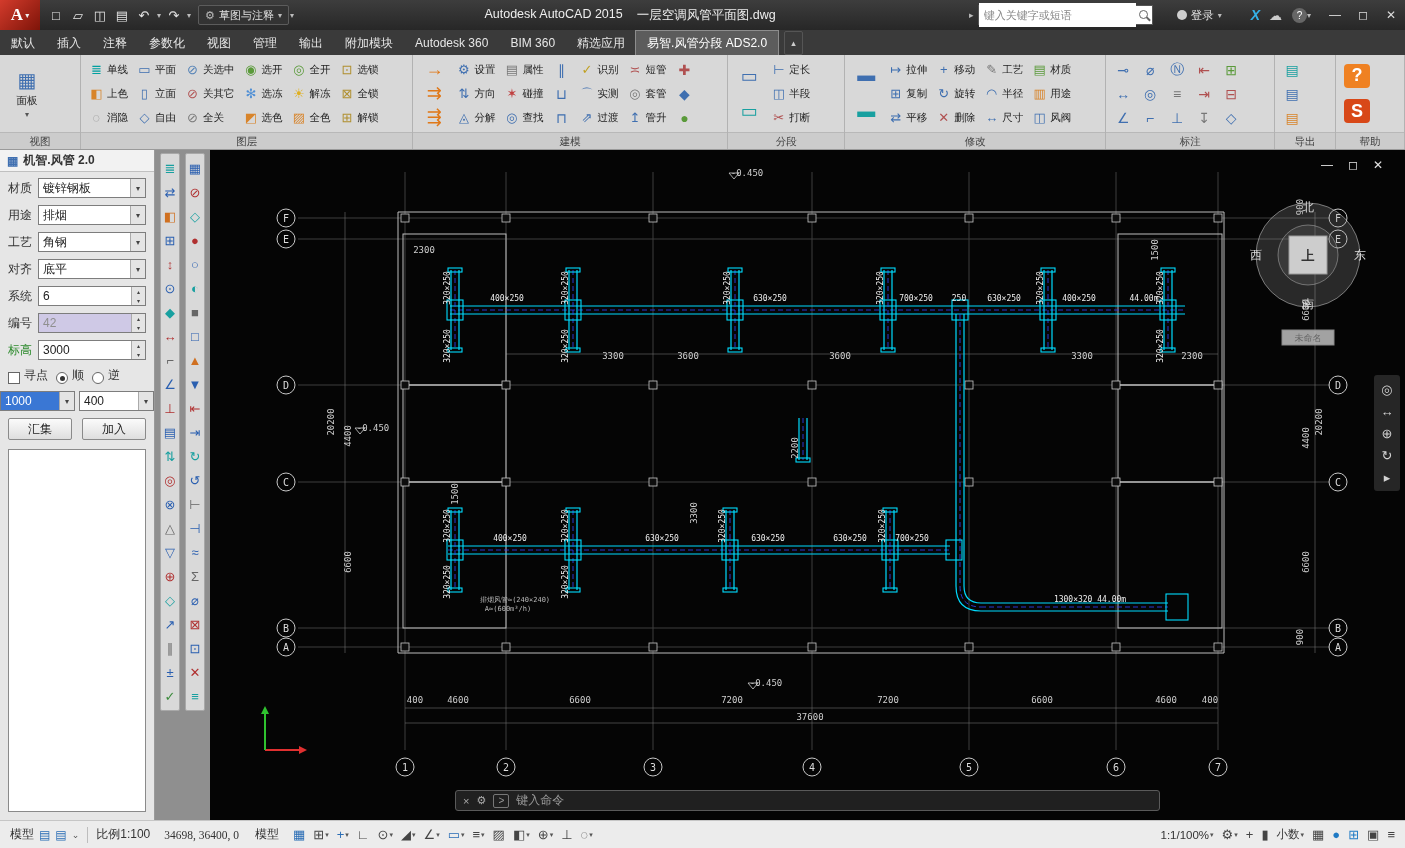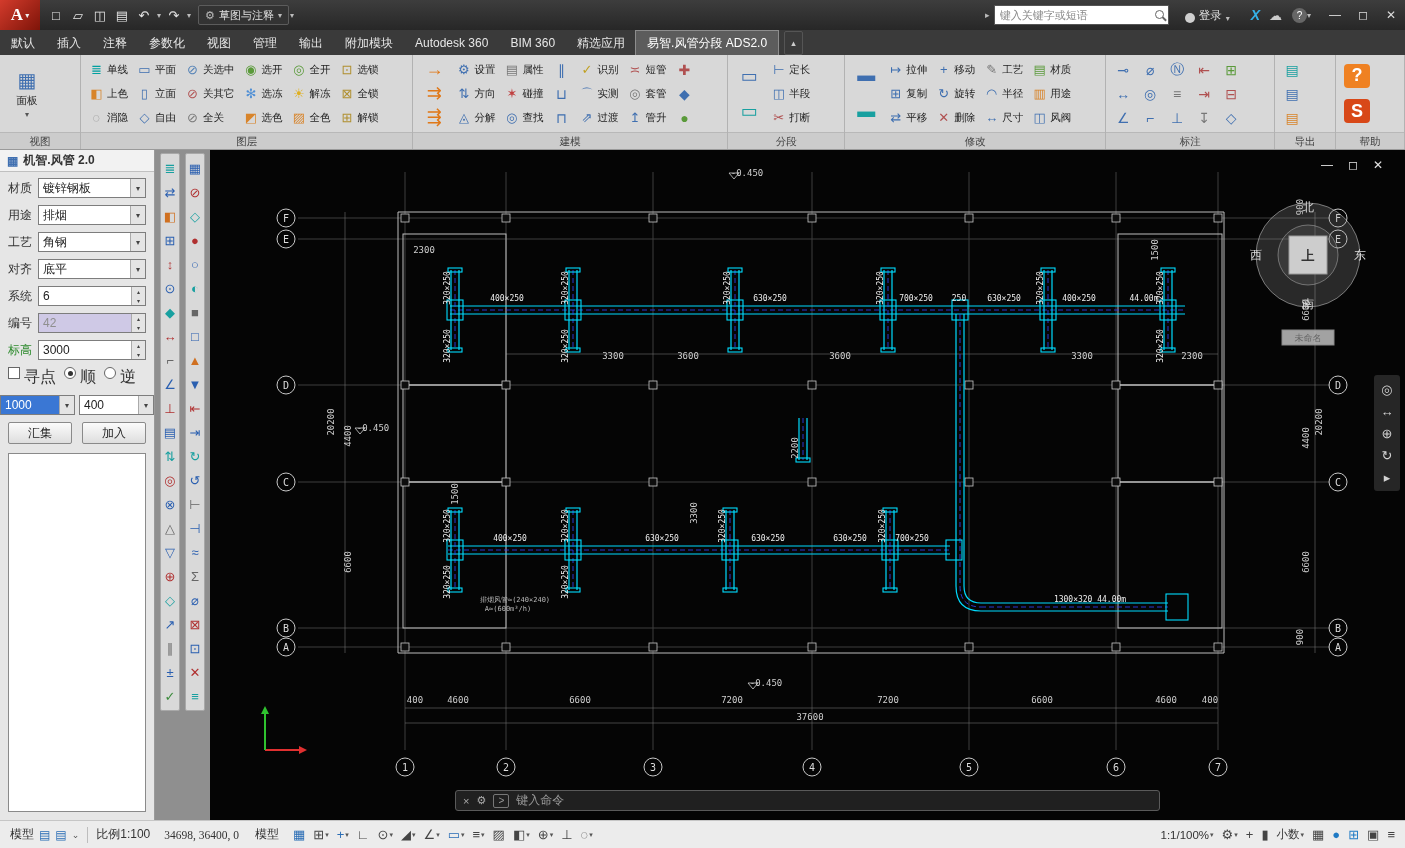--- a/index.html
+++ b/index.html
@@ -16,26 +16,26 @@
 .qicon{width:20px;height:20px;display:inline-flex;align-items:center;justify-content:center;font-size:13px;color:#e4e4e4;border-radius:2px}
 .qarr{font-size:8px;color:#bbb;padding:0 1px}
 .wsdrop{display:flex;align-items:center;gap:4px;border:1px solid #5c5c5c;background:#333;height:20px;padding:0 6px;margin-left:6px;border-radius:2px;font-size:11px;color:#e0e0e0}
 .wsgear{font-size:11px;color:#bbb}
 .warr{font-size:8px;color:#bbb}
 .tspacer{flex:1}
 .wtitle{font-size:12.5px;color:#eee;white-space:nowrap;display:flex;gap:14px}
 .wtitle .doc{color:#eee}
 .kexp{font-size:9px;color:#bbb;margin:0 4px}
 .search{display:flex;align-items:center;background:#fff;border:1px solid #555;height:20px;width:175px}
-.search input{border:0;outline:none;flex:1;height:16px;font-size:11px;padding:0 5px;color:#333;font-family:"Liberation Sans",sans-serif}
+.search input{border:0;outline:none;flex:1;height:24px;font-size:11px;padding:0 5px;color:#333;font-family:"Liberation Sans",sans-serif}
 .search input::placeholder{color:#888}
 .mag{width:16px;height:16px;position:relative;flex:0 0 16px}
 .mag::before{content:"";position:absolute;left:3px;top:3px;width:7px;height:7px;border:1.5px solid #666;border-radius:50%}
 .mag::after{content:"";position:absolute;left:10px;top:11px;width:5px;height:1.5px;background:#666;transform:rotate(45deg)}
-.signin{display:flex;align-items:flex-end;gap:4px;margin:0 16px;font-size:11.5px;color:#e0e0e0}
+.signin{display:flex;align-items:center;gap:4px;margin:0 24px;font-size:11.5px;color:#e0e0e0}
 .avatar{width:10px;height:10px;border-radius:50%;background:#cfcfcf}
 .xchg{color:#35b2e8;font-weight:bold;font-style:italic;font-size:14px;margin:0 5px}
 .cloudi{font-size:13px;color:#ccc;margin:0 4px}
 .helpi{width:15px;height:15px;border-radius:50%;background:#666;color:#fff;display:inline-flex;align-items:center;justify-content:center;font-size:10px;margin-left:6px}
 .winbtns{display:flex;margin-left:10px}
 .winbtns span{width:28px;height:30px;display:inline-flex;align-items:center;justify-content:center;color:#ddd;font-size:12px}
 
 
 .tabrow{height:25px;background:#3a3a3a;display:flex;align-items:flex-end;flex:0 0 auto}
 .tab{padding:0 11px;line-height:24px;color:#e6e6e6;font-size:12px;white-space:nowrap;cursor:default}
@@ -68,21 +68,21 @@
 .pfields{padding:6px 8px 0 8px}
 .prow{display:flex;align-items:center;margin-bottom:7px;gap:4px}
 .plabel{width:26px;font-size:12px;color:#333;flex:0 0 26px}
 .psel,.pspin{flex:1;display:flex;align-items:stretch;border:1px solid #7d7d7d;background:#fff;height:20px}
 .pval{flex:1;display:flex;align-items:center;padding:0 4px;font-size:12px;color:#222;background:#fff}
 .parr{width:15px;display:flex;align-items:center;justify-content:center;font-size:8px;color:#444;background:#e4e4e4;border-left:1px solid #aaa}
 .pud{width:14px;display:flex;flex-direction:column;border-left:1px solid #aaa}
 .pud span{flex:1;display:flex;align-items:center;justify-content:center;font-size:6px;color:#444;background:#e4e4e4}
 .pspin.dis .pval{background:#cfc9e6;color:#8f8f8f}
 .pchecks{padding:0 8px;gap:8px}
-.chk,.rad{display:flex;align-items:flex-start;gap:4px;font-size:16px;color:#333}
+.chk,.rad{display:flex;align-items:flex-end;gap:4px;font-size:12px;color:#333}
 .box{width:12px;height:12px;border:1px solid #666;background:#fff}
 .dot{width:12px;height:12px;border:1px solid #666;border-radius:50%;background:#fff;position:relative}
 .dot.on::after{content:"";position:absolute;inset:2.5px;border-radius:50%;background:#333}
 .psels{padding:0 0}
 .psel.half{flex:1}
 .pval.selhl{background:#3a77d4;color:#fff}
 .pbtns{padding:0 8px;gap:10px}
 .pbtn{flex:1;height:22px;border:1px solid #8a8a8a;background:linear-gradient(#fbfbfb,#dedede);font-size:12px;color:#222;border-radius:2px;font-family:"Liberation Sans",sans-serif}
 .plist{flex:1;margin:2px 8px 8px 8px;background:#fff;border:1px solid #8a8a8a}
 
@@ -159,20 +159,24 @@
         <span class="qicon">↷</span>
         <span class="qarr">▾</span>
       </div>
     <div class="wsdrop">
       <span class="wsgear">⚙</span>
       <span>草图与注释</span>
       <span class="warr">▾</span>
     </div>
     <span class="qarr">▾</span>
     <div class="tspacer"></div>
+    <div class="wtitle">
+      <span>Autodesk AutoCAD 2015</span>
+      <span class="doc">一层空调风管平面图.dwg</span>
+    </div>
     <div class="tspacer"></div>
     <span class="kexp">▸</span>
     <div class="search">
       <input placeholder="键入关键字或短语" style="">
       <span class="mag"></span>
     </div>
     <div class="signin">
       <span class="avatar"></span>
       <span>登录</span>
       <span class="warr">▾</span>

